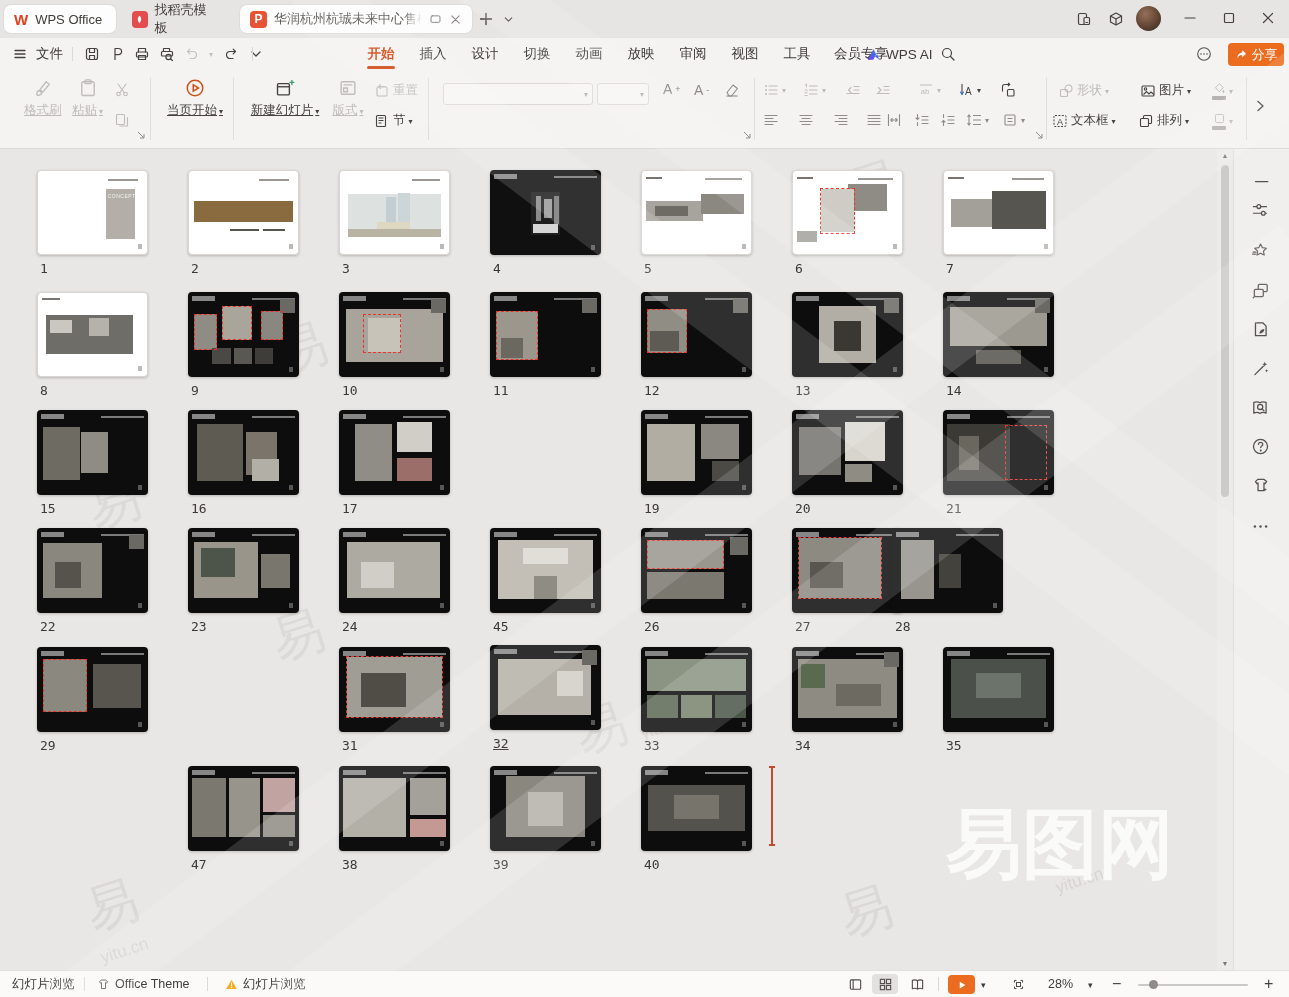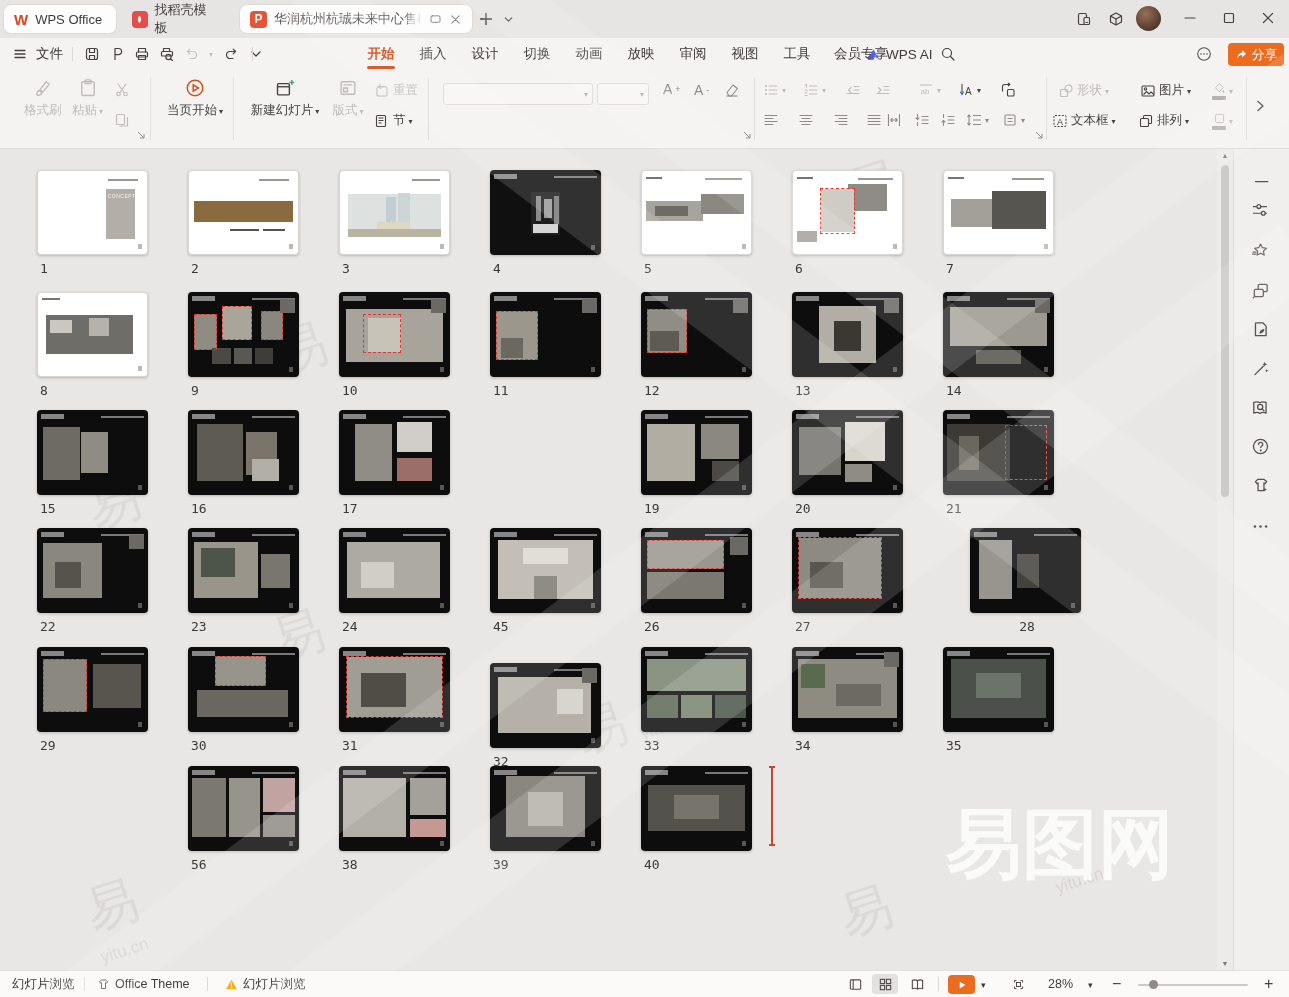--- a/index.html
+++ b/index.html
@@ -35,21 +35,21 @@
   .menu-tab.active:after{content:"";position:absolute;bottom:1px;left:50%;transform:translateX(-50%);width:28px;height:3px;border-radius:2px;background:#d0440e;}
   .vdiv{position:absolute;width:1px;background:#dbd8d6;}
   .sharebtn{position:absolute;top:5px;left:1228px;width:56px;height:23px;border-radius:4px;background:#ec6c1f;color:#fff;
      display:flex;align-items:center;justify-content:center;gap:4px;font-size:13px;}
   .sharebtn svg{width:13px;height:13px;}
   .ailogo{width:15px;height:15px;}
 
   
   .ribbon{position:absolute;top:70px;left:0;width:1289px;height:79px;background:#f4f3f1;border-bottom:1px solid #dcdad8;box-sizing:border-box;}
   .rb-big{position:absolute;top:8px;display:flex;flex-direction:column;align-items:center;gap:4px;font-size:12.5px;}
-  .rb-big .lbl{display:flex;align-items:center;gap:2px;white-space:nowrap;}
+  .rb-big .lbl{display:flex;align-items:center;gap:2px;white-space:nowrap;text-decoration:underline;}
   .rb-sm{position:absolute;display:flex;align-items:center;gap:3px;font-size:12.5px;white-space:nowrap;}
   .dis{color:#bfbcb9;}
   .ena{color:#45423f;}
   .semi{color:#8f8c89;}
   .caret{font-size:8px;line-height:1;transform:translateY(1px);}
   .rdiv{position:absolute;top:8px;height:62px;width:1px;background:#e0dedc;}
   .combo{position:absolute;height:22px;border:1px solid #dcd9d7;background:#f7f6f4;border-radius:3px;box-sizing:border-box;display:flex;align-items:center;justify-content:flex-end;padding:0 4px;color:#b5b2af;font-size:9px;}
   .glyphbtn{position:absolute;top:110px;height:24px;display:flex;align-items:center;justify-content:center;font-size:14px;gap:1px;}
   .cornerexp{position:absolute;color:#8f8c89;}
   .cornerexp svg{width:10px;height:10px;}
@@ -931,64 +931,53 @@
         <div class="thumb" style="background: rgb(13, 13, 13);">
           <div class="blk" style="left: 4%; top: 5%; width: 20%; height: 5%; background: rgba(255, 255, 255, 0.5);"></div>
           <div class="blk" style="left: 58%; top: 7%; width: 38%; height: 2%; background: rgba(255, 255, 255, 0.45);"></div>
           <div class="blk" style="left: 6%; top: 12%; width: 74%; height: 70%; background: rgb(141, 138, 130);"></div>
           <div class="blk" style="left: 16%; top: 40%; width: 30%; height: 30%; background: rgb(90, 86, 79);"></div>
           <div class="redbox" style="left: 5%; top: 10%; width: 76%; height: 74%;"></div>
           <div class="blk" style="right: 5%; bottom: 6%; width: 4px; height: 5px; background: rgba(255, 255, 255, 0.3);"></div>
         </div>
         <div class="slide-num">27</div>
       </div>
-      <div class="slide-wrap" style="left: 970px; top: 379px; text-align: center;">
+      <div class="slide-wrap" style="left: 892px; top: 379px;">
         <div class="thumb" style="background: rgb(13, 13, 13);">
           <div class="blk" style="left: 4%; top: 5%; width: 20%; height: 5%; background: rgba(255, 255, 255, 0.5);"></div>
           <div class="blk" style="left: 58%; top: 7%; width: 38%; height: 2%; background: rgba(255, 255, 255, 0.45);"></div>
           <div class="blk" style="left: 8%; top: 14%; width: 30%; height: 70%; background: rgb(152, 149, 142);"></div>
           <div class="blk" style="left: 42%; top: 30%; width: 20%; height: 40%; background: rgb(68, 66, 61);"></div>
           <div class="blk" style="right: 5%; bottom: 6%; width: 4px; height: 5px; background: rgba(255, 255, 255, 0.3);"></div>
         </div>
         <div class="slide-num">28</div>
       </div>
       <div class="slide-wrap" style="left: 37px; top: 498px;">
         <div class="thumb" style="background: rgb(13, 13, 13);">
           <div class="blk" style="left: 4%; top: 5%; width: 20%; height: 5%; background: rgba(255, 255, 255, 0.5);"></div>
           <div class="blk" style="left: 58%; top: 7%; width: 38%; height: 2%; background: rgba(255, 255, 255, 0.45);"></div>
           <div class="blk" style="left: 5%; top: 14%; width: 40%; height: 62%; background: rgb(139, 136, 127);"></div>
           <div class="blk" style="left: 50%; top: 20%; width: 44%; height: 52%; background: rgb(87, 85, 78);"></div>
           <div class="redbox" style="left: 5%; top: 14%; width: 40%; height: 62%;"></div>
           <div class="blk" style="right: 5%; bottom: 6%; width: 4px; height: 5px; background: rgba(255, 255, 255, 0.3);"></div>
         </div>
         <div class="slide-num">29</div>
       </div>
-      <div class="slide-wrap" style="left: 188px; top: 498px;">
-        <div class="thumb" style="background: rgb(13, 13, 13);">
-          <div class="blk" style="left: 4%; top: 5%; width: 20%; height: 5%; background: rgba(255, 255, 255, 0.5);"></div>
-          <div class="blk" style="left: 58%; top: 7%; width: 38%; height: 2%; background: rgba(255, 255, 255, 0.45);"></div>
-          <div class="blk" style="left: 24%; top: 10%; width: 46%; height: 36%; background: rgb(151, 148, 140);"></div>
-          <div class="blk" style="left: 8%; top: 50%; width: 82%; height: 32%; background: rgb(106, 103, 96);"></div>
-          <div class="redbox" style="left: 24%; top: 10%; width: 46%; height: 36%;"></div>
-          <div class="blk" style="right: 5%; bottom: 6%; width: 4px; height: 5px; background: rgba(255, 255, 255, 0.3);"></div>
-        </div>
-        <div class="slide-num">30</div>
-      </div>
       <div class="slide-wrap" style="left: 339px; top: 498px;">
         <div class="thumb" style="background: rgb(13, 13, 13);">
           <div class="blk" style="left: 4%; top: 5%; width: 20%; height: 5%; background: rgba(255, 255, 255, 0.5);"></div>
           <div class="blk" style="left: 58%; top: 7%; width: 38%; height: 2%; background: rgba(255, 255, 255, 0.45);"></div>
           <div class="blk" style="left: 7%; top: 12%; width: 86%; height: 70%; background: rgb(160, 157, 148);"></div>
           <div class="blk" style="left: 20%; top: 30%; width: 40%; height: 40%; background: rgb(79, 77, 70);"></div>
           <div class="redbox" style="left: 6%; top: 10%; width: 88%; height: 74%;"></div>
           <div class="blk" style="right: 5%; bottom: 6%; width: 4px; height: 5px; background: rgba(255, 255, 255, 0.3);"></div>
         </div>
         <div class="slide-num">31</div>
       </div>
-      <div class="slide-wrap" style="left: 490px; top: 514px; text-decoration: underline;">
+      <div class="slide-wrap" style="left: 490px; top: 496px; text-decoration: underline;">
         <div class="thumb" style="background: rgb(13, 13, 13);">
           <div class="blk" style="left: 4%; top: 5%; width: 20%; height: 5%; background: rgba(255, 255, 255, 0.5);"></div>
           <div class="blk" style="left: 58%; top: 7%; width: 38%; height: 2%; background: rgba(255, 255, 255, 0.45);"></div>
           <div class="blk" style="left: 7%; top: 16%; width: 84%; height: 66%; background: rgb(181, 177, 168);"></div>
           <div class="blk" style="left: 60%; top: 30%; width: 24%; height: 30%; background: rgb(216, 213, 206);"></div>
           <div class="blk" style="left: 83%; top: 6%; width: 13%; height: 17%; background: rgb(107, 105, 100);"></div>
           <div class="blk" style="right: 5%; bottom: 6%; width: 4px; height: 5px; background: rgba(255, 255, 255, 0.3);"></div>
         </div>
         <div class="slide-num">32</div>
       </div>
@@ -1029,21 +1018,21 @@
       <div class="slide-wrap" style="left: 188px; top: 617px;">
         <div class="thumb" style="background: rgb(13, 13, 13);">
           <div class="blk" style="left: 4%; top: 5%; width: 20%; height: 5%; background: rgba(255, 255, 255, 0.5);"></div>
           <div class="blk" style="left: 58%; top: 7%; width: 38%; height: 2%; background: rgba(255, 255, 255, 0.45);"></div>
           <div class="blk" style="left: 4%; top: 14%; width: 30%; height: 70%; background: rgb(123, 120, 111);"></div>
           <div class="blk" style="left: 37%; top: 14%; width: 28%; height: 70%; background: rgb(151, 148, 139);"></div>
           <div class="blk" style="left: 68%; top: 14%; width: 28%; height: 40%; background: rgb(193, 164, 161);"></div>
           <div class="blk" style="left: 68%; top: 58%; width: 28%; height: 26%; background: rgb(143, 140, 132);"></div>
           <div class="blk" style="right: 5%; bottom: 6%; width: 4px; height: 5px; background: rgba(255, 255, 255, 0.3);"></div>
         </div>
-        <div class="slide-num">56</div>
+        <div class="slide-num">47</div>
       </div>
       <div class="slide-wrap" style="left: 339px; top: 617px;">
         <div class="thumb" style="background: rgb(13, 13, 13);">
           <div class="blk" style="left: 4%; top: 5%; width: 20%; height: 5%; background: rgba(255, 255, 255, 0.5);"></div>
           <div class="blk" style="left: 58%; top: 7%; width: 38%; height: 2%; background: rgba(255, 255, 255, 0.45);"></div>
           <div class="blk" style="left: 4%; top: 14%; width: 56%; height: 70%; background: rgb(179, 176, 167);"></div>
           <div class="blk" style="left: 64%; top: 14%; width: 32%; height: 44%; background: rgb(164, 161, 154);"></div>
           <div class="blk" style="left: 64%; top: 62%; width: 32%; height: 22%; background: rgb(196, 152, 147);"></div>
           <div class="blk" style="right: 5%; bottom: 6%; width: 4px; height: 5px; background: rgba(255, 255, 255, 0.3);"></div>
         </div>

